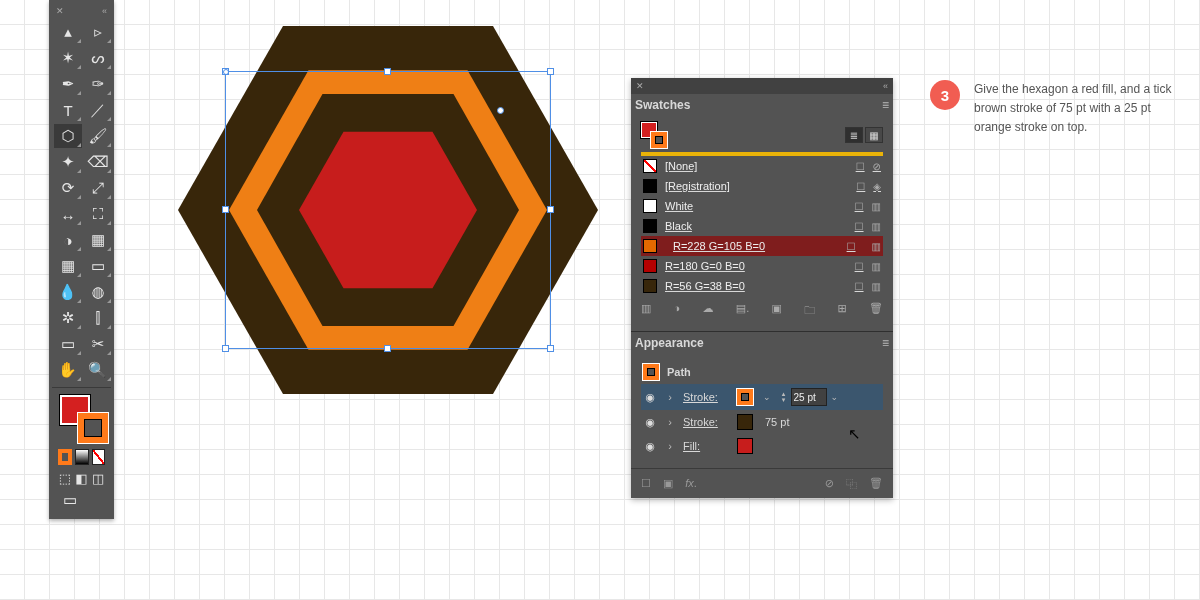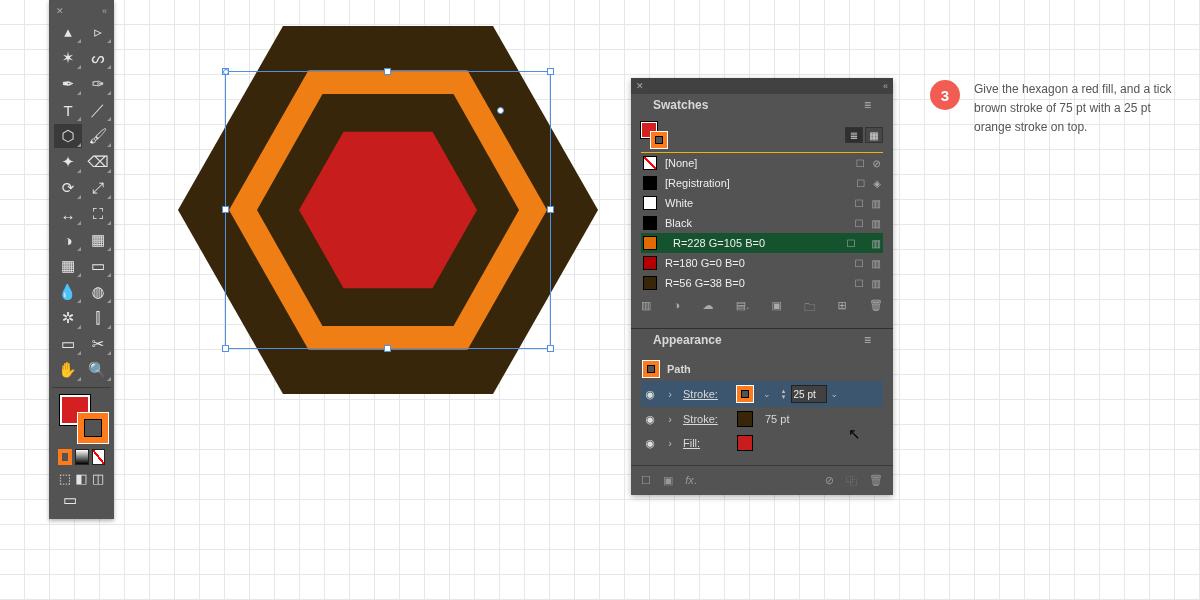--- a/index.html
+++ b/index.html
@@ -62,33 +62,33 @@
   .h4 { width:178px; height:170px; background:#c71d1c; }
   .sel-box {
     position:absolute; left:47px; top:61px; width:326px; height:278px;
     border:1px solid #4f8fe6;
   }
   .handle { position:absolute; width:7px; height:7px; background:#fff; border:1px solid #4f8fe6; }
   .hc { left:50%; top:50%; transform:translate(-50%,-50%); border-radius:50%; width:6px; height:6px; border:1px solid #4f8fe6; background:transparent; }
   
   .panels { position:absolute; left:631px; top:78px; width:262px; color:#d8d8d8; background:#535353; box-shadow:0 2px 6px rgba(0,0,0,.3); }
   .panel-tabs { height:16px; background:#414141; display:flex; align-items:center; padding:0 5px; font-size:9px; color:#aaa; justify-content:space-between;}
-  .panel-title { background:#535353; padding:4px 22px; font-size:12px; font-weight:600; display:flex; justify-content:space-between; align-items:center; }
+  .panel-title { background:#535353; padding:4px 4px; font-size:12px; font-weight:600; display:flex; justify-content:space-between; align-items:center; }
   .panel-title .menu-icon { font-size:12px; color:#bbb; }
   .panel-body { padding:6px 10px 10px 10px; font-size:11px; background:#535353; }
   .sw-top { display:flex; justify-content:space-between; align-items:center; margin-bottom:4px; }
   .sw-pair { position:relative; width:28px; height:26px; }
   .sw-pair .f { position:absolute; left:0; top:0; width:16px; height:16px; background:#d42020; border:1px solid #fff; outline:1px solid #000;}
   .sw-pair .s { position:absolute; left:10px; top:10px; width:16px; height:16px; border:4px solid #ff7a1a; background:#535353; outline:1px solid #fff; box-shadow:0 0 0 1px #000 inset;}
   .view-btns { display:flex; gap:2px; }
   .view-btn { width:18px; height:16px; border:1px solid #333; background:#484848; display:flex; align-items:center; justify-content:center; font-size:10px; }
   .view-btn.active { background:#2f2f2f; }
-  .sw-list { border-top:1px solid #eab308; }
+  .sw-list { border-top:4px solid #eab308;text-decoration:underline; }
   .sw-row { display:flex; align-items:center; gap:8px; padding:3px 2px; font-size:11px; position:relative; }
-  .sw-row.selected { background:#14532d;gap:16px; }
+  .sw-row.selected { background:#7f1d1d;gap:16px; }
   .sw-chip { width:14px; height:14px; border:1px solid #000; flex:none; }
   .sw-label { flex:1; color:#eee; }
   .sw-ic { font-size:10px; color:#aaa; }
   .sw-icons { display:flex; justify-content:space-between; margin-top:6px; color:#aaa; font-size:11px; gap:8px; }
   .sw-icons span { cursor:pointer; }
   .panel-sep { height:1px; background:#2f2f2f; }
   
   .ap-row { display:flex; align-items:center; gap:8px; padding:4px 2px; font-size:11px; }
   .ap-row.selected { background:#3b566e; }
   .eye { width:14px; text-align:center; color:#ddd; }

